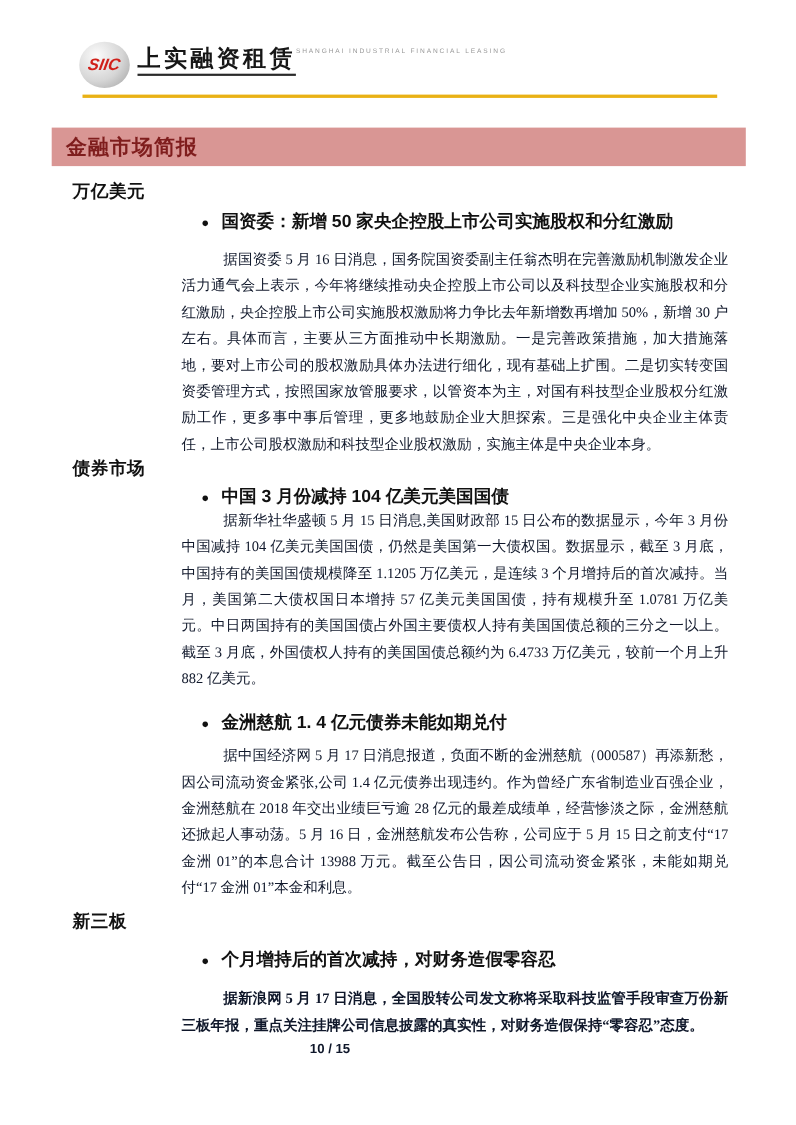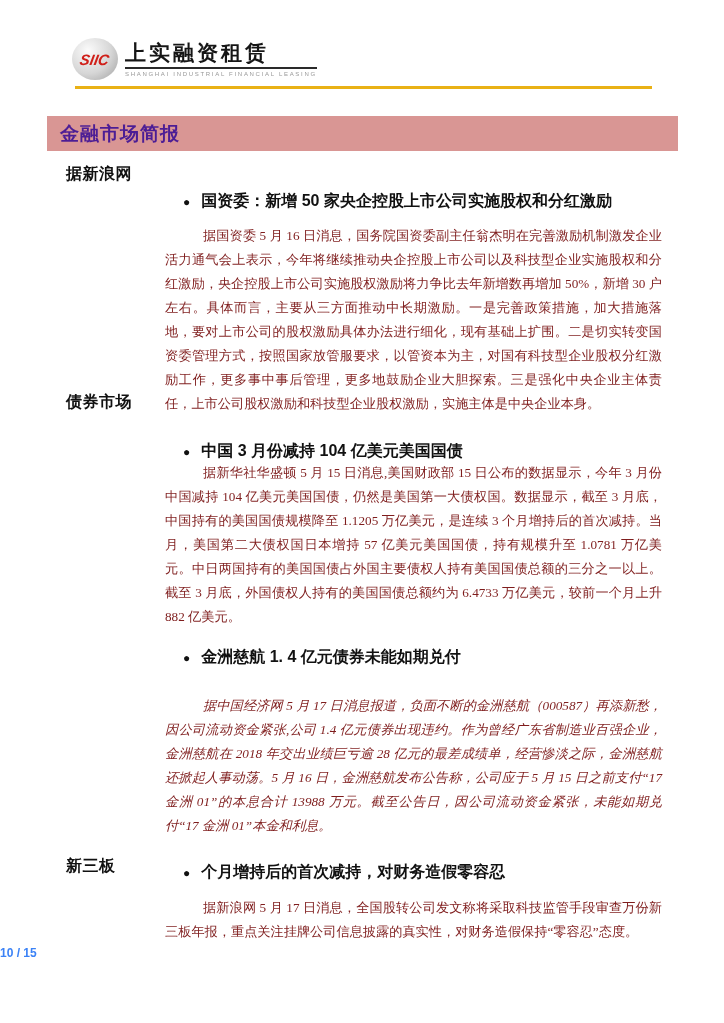--- a/index.html
+++ b/index.html
@@ -19,84 +19,84 @@
     width: 46px; height: 42px; border-radius: 50%;
     background: radial-gradient(circle at 35% 30%, #fbfbfb, #d6d6d6 55%, #9e9e9e);
     display: flex; align-items: center; justify-content: center;
     flex: 0 0 auto;
   }
   .logo-ball span {
     color: #d0201a; font-family: "Liberation Sans", sans-serif;
     font-weight: bold; font-style: italic; font-size: 15px;
     transform: skewX(-10deg);
   }
-  .logo-text { display: flex; flex-direction: column; padding-top: 4px; }
+  .logo-text { display: flex; flex-direction: row; padding-top: 4px; }
   .logo-cn {
     font-size: 21px; font-weight: bold; letter-spacing: 3px; color: #161616;
     border-bottom: 2px solid #2a2a2a; padding-bottom: 2px; line-height: 1.1;
     font-family: "Liberation Serif", serif; white-space: nowrap;
   }
   .logo-en {
     font-size: 6px; color: #989898; letter-spacing: 1.7px; margin-top: 2px;
     font-family: "Liberation Sans", sans-serif; white-space: nowrap;
   }
 
   
   .gold-rule { position: absolute; left: 75px; top: 86px; width: 577px; height: 3px; background: #e9b115; }
 
   
   .header-bar {
     position: absolute; left: 47px; top: 116px; width: 631px; height: 35px;
     background: #d99694; display: flex; align-items: center;
     padding-left: 13px; box-sizing: border-box;
   }
   .header-bar .title {
-    color: #4c1d95; font-weight: bold; font-size: 19px; letter-spacing: 1px;
+    color: #7f1d1d; font-weight: bold; font-size: 19px; letter-spacing: 1px;
     font-family: Liberation Sans, sans-serif;
   }
 
   
   .sec {
     position: absolute; left: 66px;
     font-family: "Liberation Sans", sans-serif; font-weight: bold;
     font-size: 16px; color: #111; letter-spacing: 0.5px;
   }
   .sec1 { top: 164px; }
-  .sec2 { top: 392px; text-align: center; }
-  .sec3 { top: 828px; margin-top: 28px; }
+  .sec2 { top: 416px; text-align: center; }
+  .sec3 { top: 828px; }
 
   
   .bullet-item {
     position: absolute; left: 183px; display: flex; align-items: center;
     font-family: "Liberation Sans", sans-serif; font-weight: bold;
     font-size: 16px; color: #111; white-space: nowrap;
   }
   .bullet-item .dot { font-size: 12px; margin-right: 11px; line-height: 1; }
   .b1 { top: 191px; }
   .b2 { top: 441px; }
   .b3 { top: 647px; }
   .b4 { top: 862px; }
 
   
   .para {
     position: absolute; left: 165px; width: 497px; margin: 0;
     font-size: 13.2px; line-height: 24px; text-align: justify;
-    text-indent: 38px; color: #7f1d1d;
+    text-indent: 38px; color: #0f172a;
     font-family: "Liberation Serif", serif;
   }
   .p1 { top: 224px; }
   .p2 { top: 461px; }
-  .p3 { top: 694px; font-style: italic; }
-  .p4 { top: 896px; }
+  .p3 { top: 675px; }
+  .p4 { top: 896px; font-weight: bold; }
 
   
   .footer {
-    position: absolute; top: 946px; left: 0; width: 600px; 
+    position: absolute; top: 946px; left: 0; width: 600px; text-align: center;
     font-family: "Liberation Sans", sans-serif; font-weight: bold;
-    font-size: 12px; color: #3b82f6;
+    font-size: 12px; color: #0f172a;
   }
 </style>
 </head>
 <body>
 
 <div id="page">
 
   <div class="logo">
     <div class="logo-ball">
       <span>SIIC</span>
@@ -106,21 +106,21 @@
       <div class="logo-en">SHANGHAI INDUSTRIAL FINANCIAL LEASING</div>
     </div>
   </div>
 
   <div class="gold-rule"></div>
 
   <div class="header-bar">
     <span class="title">金融市场简报</span>
   </div>
 
-  <div class="sec sec1">据新浪网</div>
+  <div class="sec sec1">万亿美元</div>
 
   <div class="bullet-item b1">
     <span class="dot">●</span>
     <span class="hl">国资委：新增 50 家央企控股上市公司实施股权和分红激励</span>
   </div>
   <p class="para p1">据国资委 5 月 16 日消息，国务院国资委副主任翁杰明在完善激励机制激发企业活力通气会上表示，今年将继续推动央企控股上市公司以及科技型企业实施股权和分红激励，央企控股上市公司实施股权激励将力争比去年新增数再增加 50%，新增 30 户左右。具体而言，主要从三方面推动中长期激励。一是完善政策措施，加大措施落地，要对上市公司的股权激励具体办法进行细化，现有基础上扩围。二是切实转变国资委管理方式，按照国家放管服要求，以管资本为主，对国有科技型企业股权分红激励工作，更多事中事后管理，更多地鼓励企业大胆探索。三是强化中央企业主体责任，上市公司股权激励和科技型企业股权激励，实施主体是中央企业本身。</p>
 
   <div class="sec sec2">债券市场</div>
 
   <div class="bullet-item b2">

